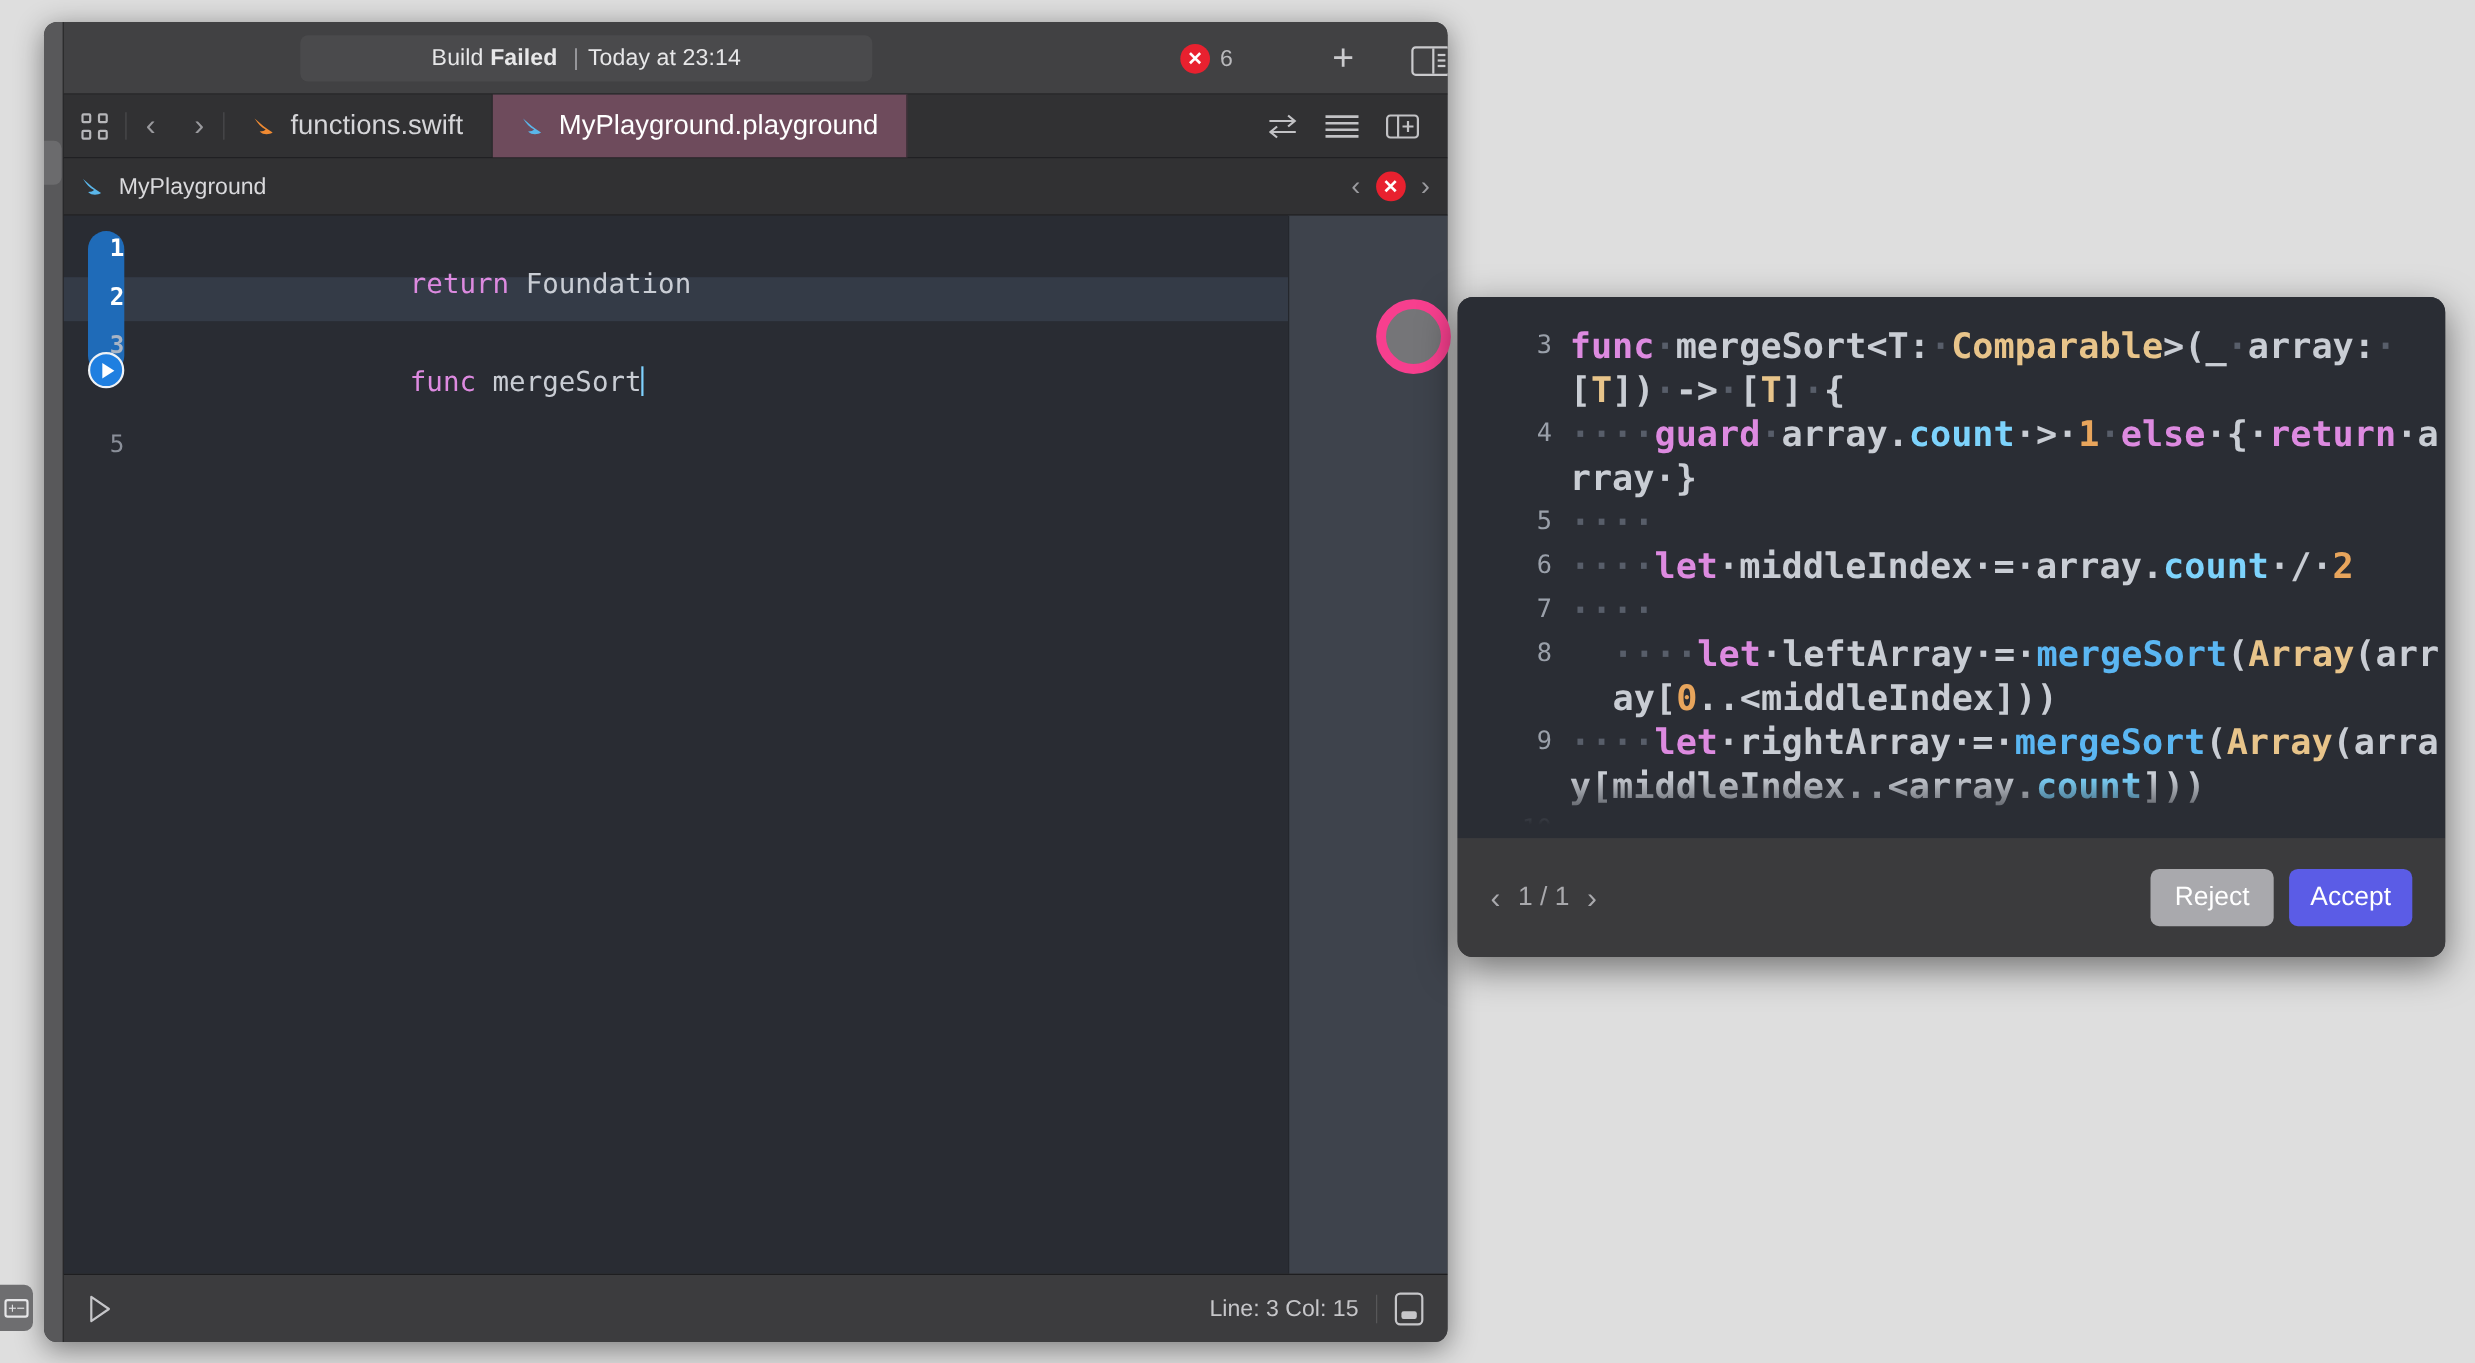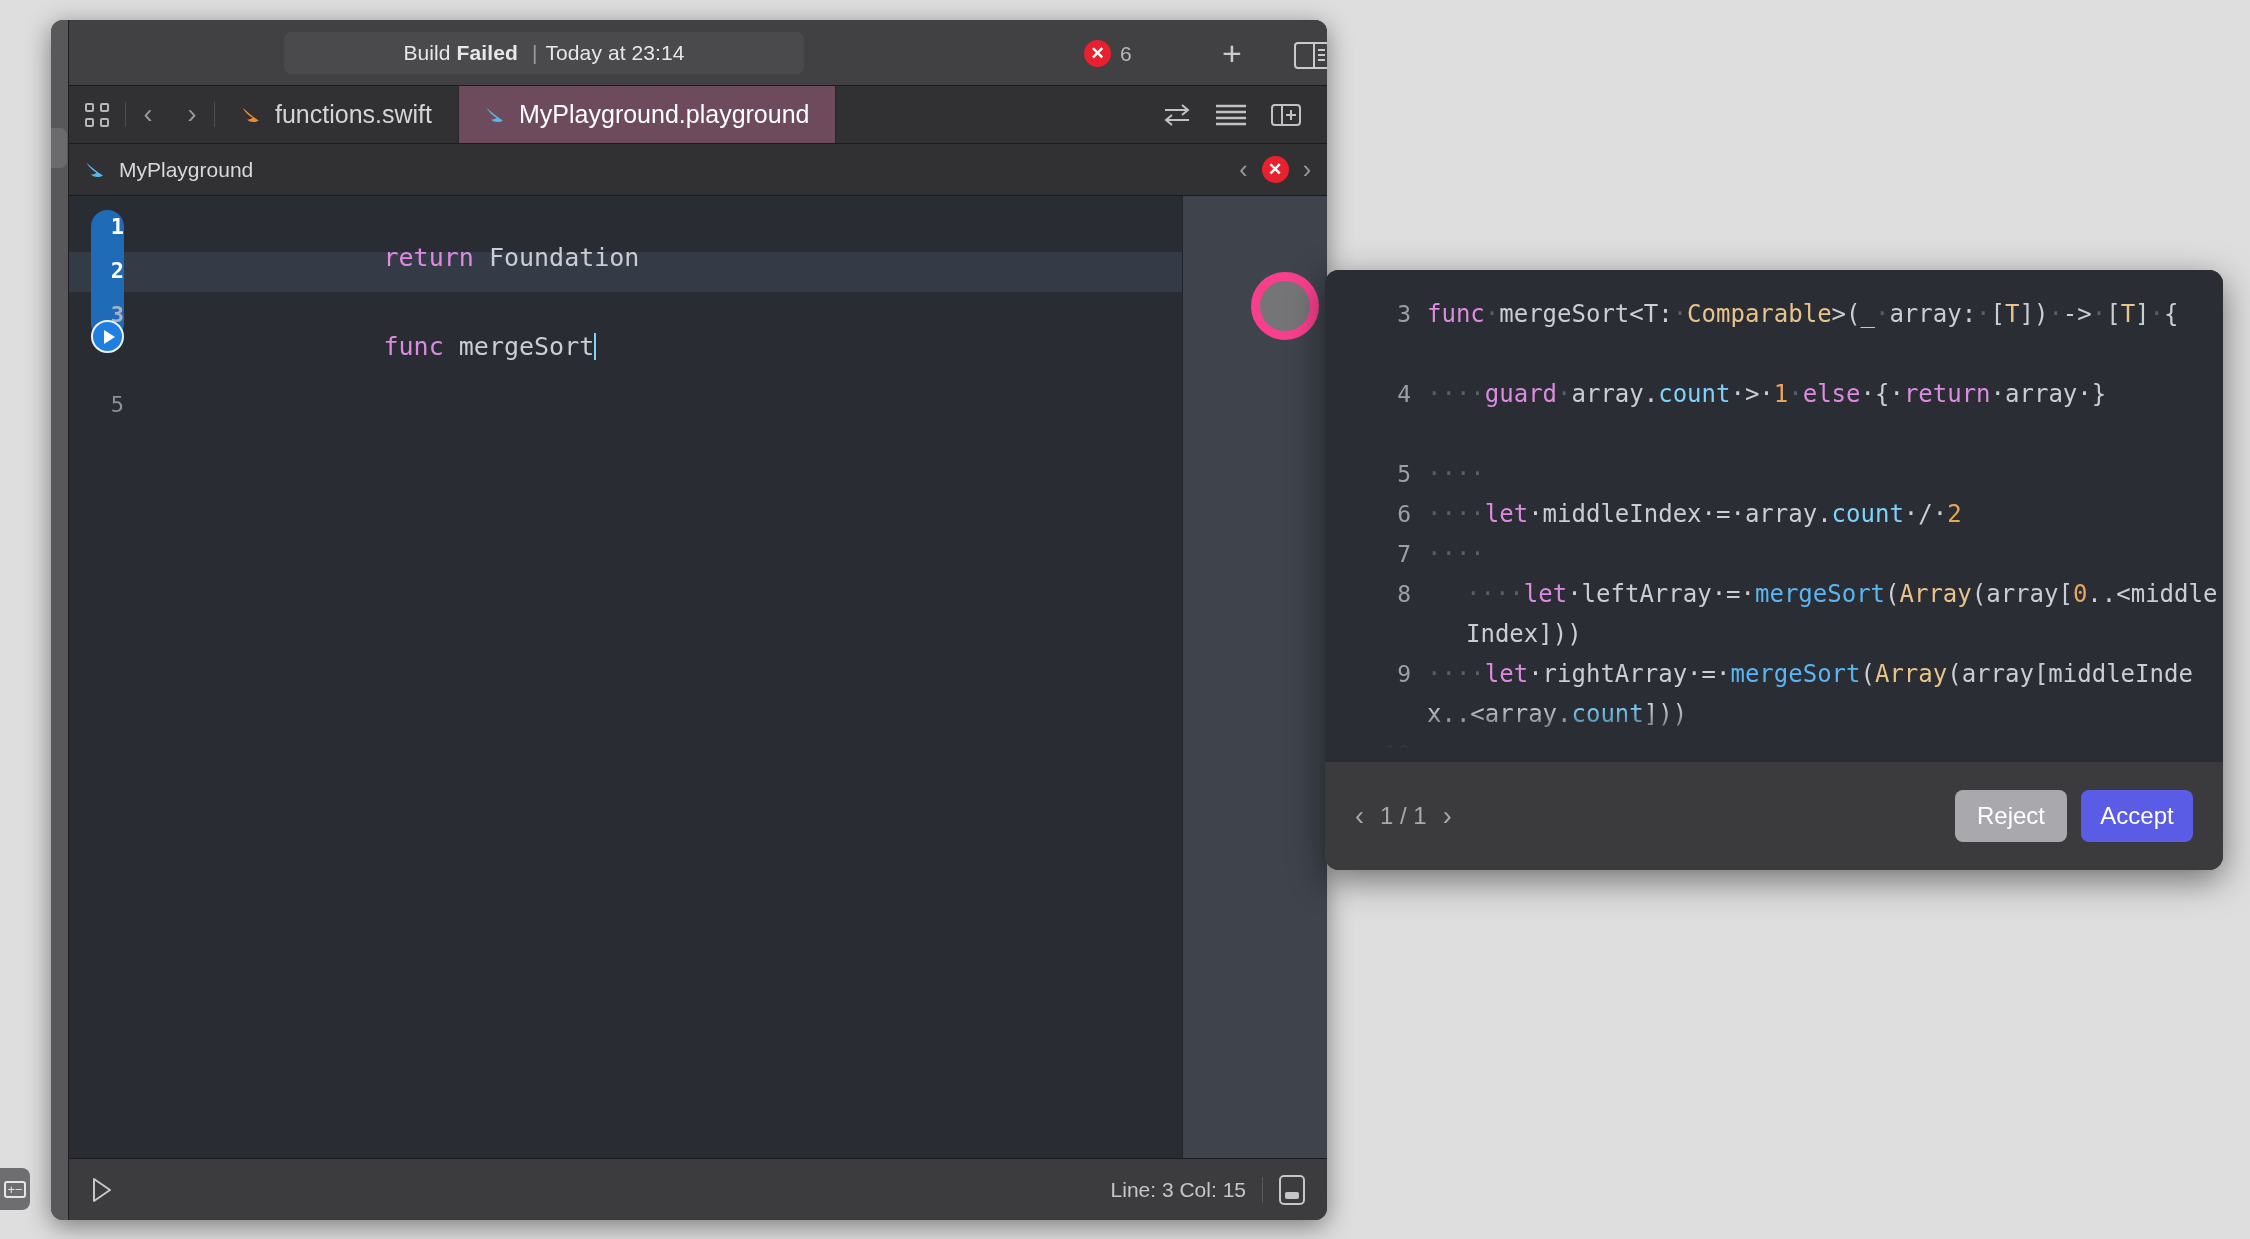--- a/index.html
+++ b/index.html
@@ -12,21 +12,20 @@
   #root { position: relative; width: 2250px; height: 1239px; background: #dedede; }
 
   
   .window {
     position: absolute; left: 40px; top: 20px;
     width: 1276px; height: 1200px;
     background: #3a3a3c;
     border-radius: 12px;
     box-shadow: 0 6px 26px rgba(0,0,0,.45);
     overflow: hidden;
-    margin-left: 11px;
   }
 
   
   .nav-strip {
     position: absolute; left: 0; top: 0; bottom: 0; width: 18px;
     background: #58585a; border-right: 1px solid #1d1d1f;
   }
   .nav-strip-tab {
     position: absolute; left: -10px; top: 108px; width: 26px; height: 40px;
     background: #6b6b6d; border-radius: 7px;
@@ -212,22 +211,22 @@
     background: #3b3b3d; border-radius: 14px;
     box-shadow: 0 10px 34px rgba(0,0,0,.5);
     overflow: hidden;
   }
   .popup-code {
     position: absolute; left: 0; right: 0; top: 0; height: 492px;
     background: #2a2d34; overflow: hidden;
   }
   .pl {
     position: absolute; left: 102px; right: 4px;
-    font-family: "DejaVu Sans Mono", monospace; font-size: 24px;
-    color: #cfd3da; line-height: 40px; white-space: pre-wrap; word-break: break-all;
+    font-family: "DejaVu Sans Mono", monospace; font-size: 32px;
+    color: #cfd3da; line-height: 40px; white-space: pre-wrap; word-break: break-all; font-weight: bold;
   }
   .pln {
     position: absolute; left: 0; width: 86px; text-align: right;
     font-family: "DejaVu Sans Mono", monospace; font-size: 23px; color: #9aa0aa;
     line-height: 40px;
   }
   .fade-bottom {
     position: absolute; left:0; right:0; bottom:0; height: 56px;
     background: linear-gradient(rgba(42,45,52,0), #2a2d34 78%);
   }

